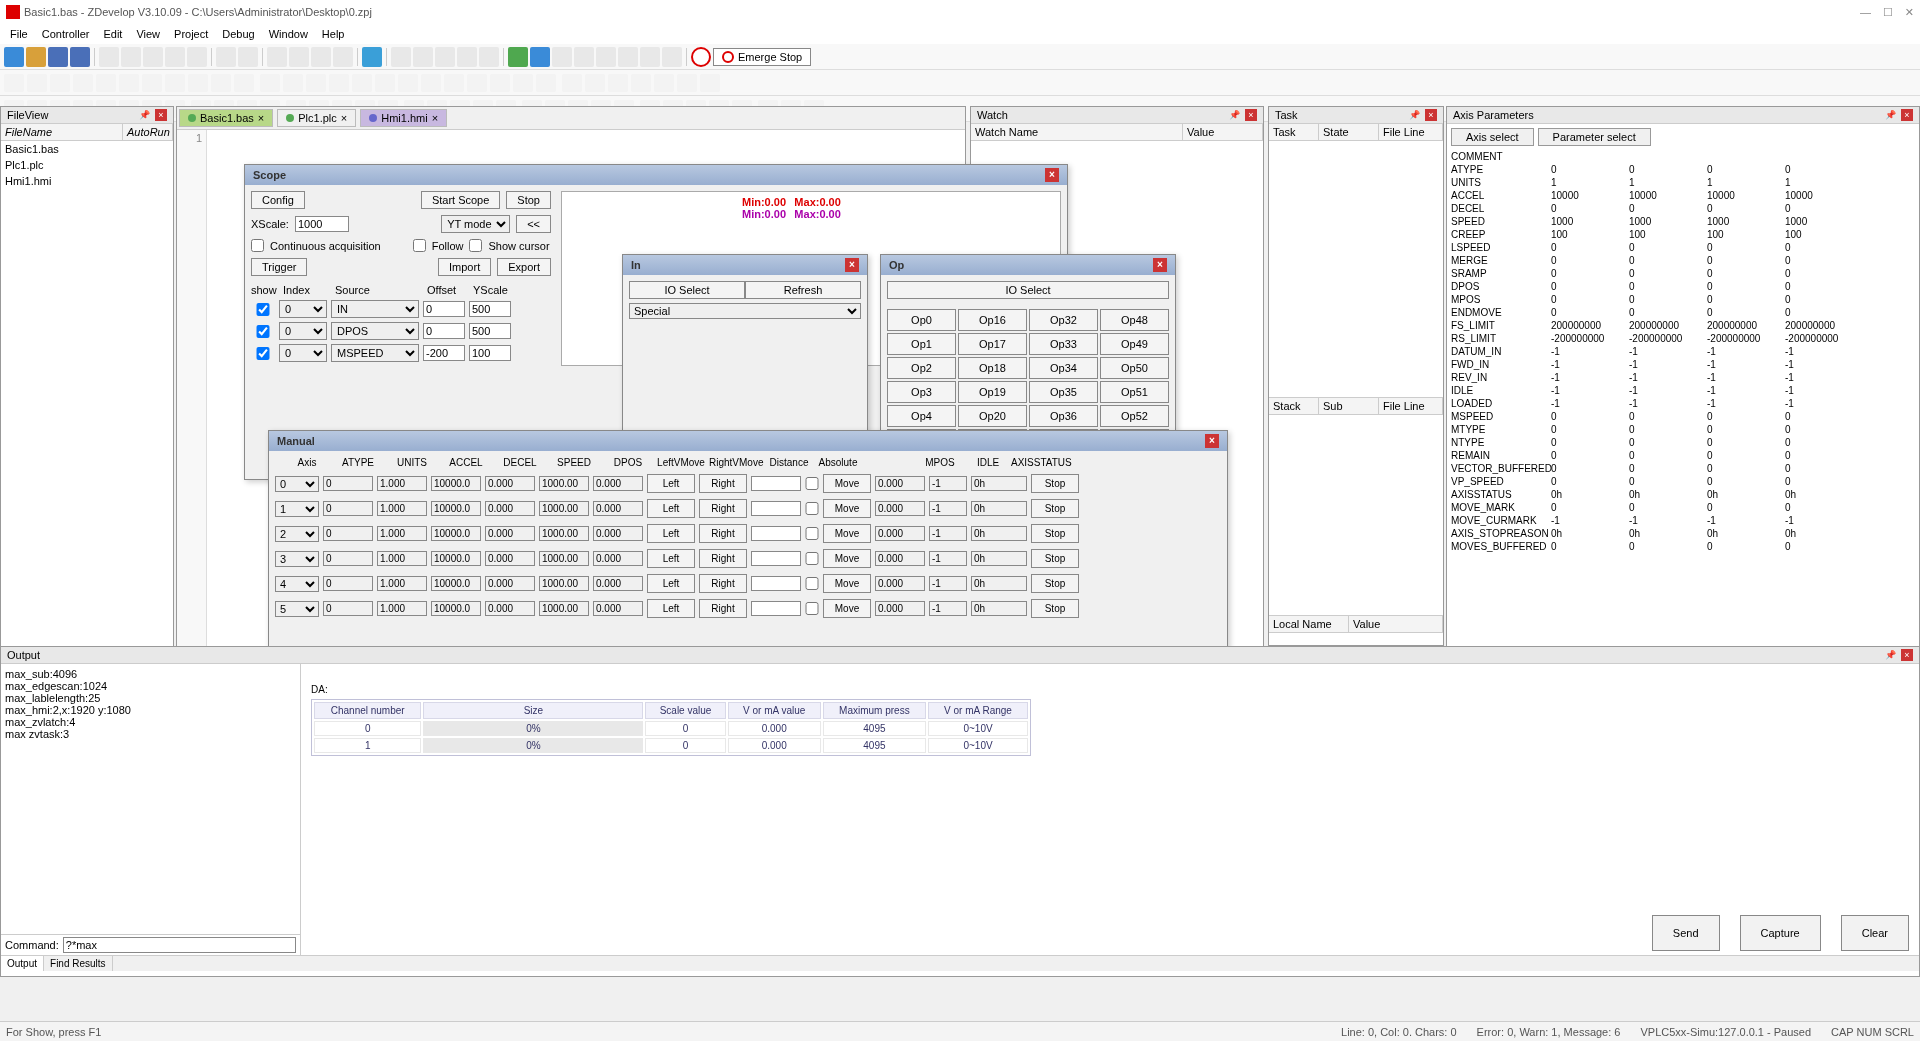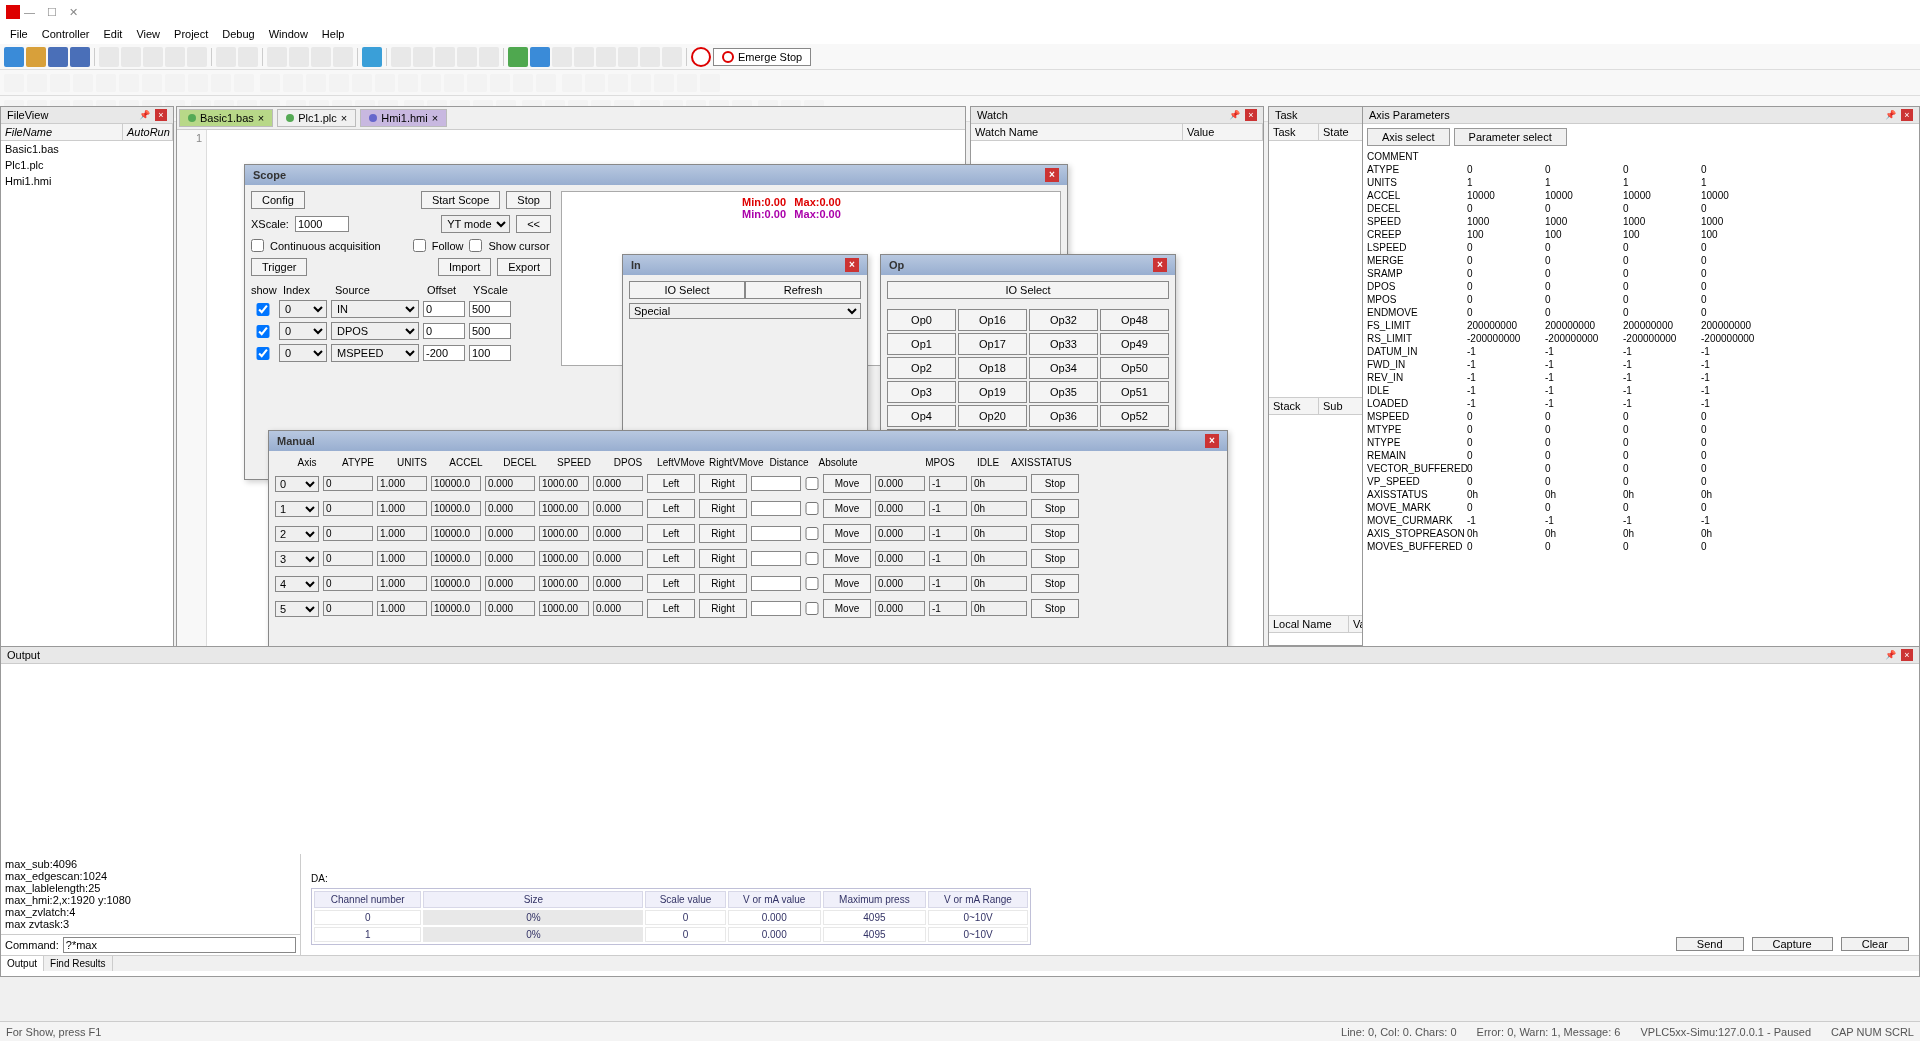--- a/index.html
+++ b/index.html
@@ -40,21 +40,21 @@
 .editor-tab .dot { width: 8px; height: 8px; border-radius: 50%; }
 .editor-tab .green { background: #5a5; }
 .editor-tab .blue { background: #66c; }
 .editor-tab.hmi { background: #c8b8e0; }
 .editor-body { display: flex; height: calc(100% - 22px); }
 .editor-gutter { width: 30px; background: #f8f8f8; border-right: 1px solid #ddd; padding: 2px 4px; text-align: right; color: #888; }
 .editor-text { flex: 1; padding: 2px 4px; }
 
 .watch { right: 656px; left: 970px; top: 0; height: 710px; }
 .task { right: 476px; left: 1268px; top: 0; height: 540px; }
-.axis-params { right: 0; left: 1362px; top: 0; height: 710px; }
+.axis-params { right: 0; left: 1446px; top: 0; height: 710px; }
 
 .tbl-hdr { display: flex; background: #f4f4f4; border-bottom: 1px solid #ccc; }
 .tbl-hdr div { padding: 2px 4px; border-right: 1px solid #ccc; }
 
 .axis-btns { display: flex; gap: 4px; padding: 4px; }
 .axis-btns button { padding: 2px 14px; border: 1px solid #999; background: #f0f0f0; }
 .axis-cols { display: flex; background: #f4f4f4; border-bottom: 1px solid #ccc; border-top: 1px solid #ccc; }
 .axis-cols div { width: 78px; padding: 2px 4px; border-right: 1px solid #ccc; }
 .axis-cols .pname { width: 100px; }
 .axis-row { display: flex; border-bottom: 0; }
@@ -93,33 +93,33 @@
 .manual-hdr { display: flex; gap: 4px; margin-bottom: 6px; padding-left: 10px; }
 .manual-hdr div { font-size: 10px; text-align: center; }
 .manual-row { display: flex; gap: 4px; margin-bottom: 6px; align-items: center; }
 .manual-row select { width: 44px; border: 1px solid #888; }
 .manual-row input[type=text] { width: 50px; border: 1px solid #888; padding: 1px 2px; background: #fff; font-size: 10px; }
 .manual-row input.ro { background: #f0f0f0; }
 .manual-row button { width: 48px; padding: 3px 2px; font-size: 10px; }
 .manual-row input[type=checkbox] { width: 14px; }
 
 .output { position: absolute; left: 0; top: 540px; width: 100%; bottom: 36px; background: #fff; border: 1px solid #999; }
-.output-columns { display: flex; height: 100%; align-items: flex-end; }
+.output-columns { display: flex; height: 100%; }
 .output-left { width: 300px; border-right: 1px solid #ccc; display: flex; flex-direction: column; }
 .output-left .body { padding: 4px; font-family: monospace; font-size: 11px; flex: 1; }
 .output-left .body div { white-space: pre; }
 .output-left .cmdrow { display: flex; align-items: center; padding: 2px 4px; border-top: 1px solid #ccc; }
 .output-left .cmdrow input { flex: 1; border: 1px solid #888; margin-left: 4px; padding: 1px 2px; }
 .output-right { flex: 1; position: relative; padding: 20px 10px 10px 10px; }
 .da-tbl { border: 1px solid #c0c0d8; width: 720px; }
 .da-tbl th { background: #f0f0fa; color: #336; font-weight: normal; border: 1px solid #d8d8e8; padding: 2px 6px; font-size: 10px; }
 .da-tbl td { border: 1px solid #e8e8e8; padding: 1px 6px; text-align: center; font-size: 10px; color: #336; }
 .da-tbl td.bar { background: #e8e8e8; }
 .output-btns { position: absolute; right: 10px; bottom: 4px; display: flex; gap: 8px; }
-.output-btns button { padding: 0 20px; border: 1px solid #888; background: #f2f2f2; }
+.output-btns button { padding: 11px 20px; border: 1px solid #888; background: #f2f2f2; margin-left: 12px; }
 .output-tabs { display: flex; border-top: 1px solid #ccc; background: #f0f0f0; }
 .output-tabs span { padding: 2px 6px; border-right: 1px solid #ccc; font-size: 10px; }
 .output-tabs .active { background: #fff; }
 
 .statusbar { position: absolute; bottom: 0; left: 0; right: 0; height: 20px; background: #f4f4f4; border-top: 1px solid #ccc; display: flex; align-items: center; padding: 0 6px; gap: 20px; font-size: 10px; color: #555; }
 .statusbar .filler { flex: 1; }
 
 .task-subhdr { display: flex; background: #f4f4f4; border-top: 1px solid #ccc; border-bottom: 1px solid #ccc; margin-top: 256px; }
 .task-subhdr div { padding: 2px 4px; border-right: 1px solid #ccc; }
 .task-lochdr { display: flex; background: #f4f4f4; border-top: 1px solid #ccc; border-bottom: 1px solid #ccc; margin-top: 200px; }
@@ -128,20 +128,21 @@
 .toolbar-row2 { background: #f8f8f8; border-bottom: 1px solid #ddd; height: 26px; display: flex; align-items: center; padding: 0 4px; gap: 3px; }
 .toolbar-row2 .ti { width: 20px; height: 18px; background: #eee; border-radius: 2px; opacity: 0.5; }
 .toolbar-row3 { background: #f8f8f8; border-bottom: 1px solid #ddd; height: 26px; display: flex; align-items: center; padding: 0 4px; gap: 3px; }
 .toolbar-row3 .ti { width: 20px; height: 18px; background: #eee; border-radius: 2px; opacity: 0.5; }
 </style>
 </head>
 <body>
 
 <div class="titlebar">
   <div class="app-icon"></div>
+  <div class="title">Basic1.bas - ZDevelop V3.10.09 - C:\Users\Administrator\Desktop\0.zpj</div>
   <div class="win-controls">
     <span>—</span>
     <span>☐</span>
     <span>✕</span>
   </div>
 </div>
 
 <div class="menubar">
   <span>File</span>
   <span>Controller</span>

